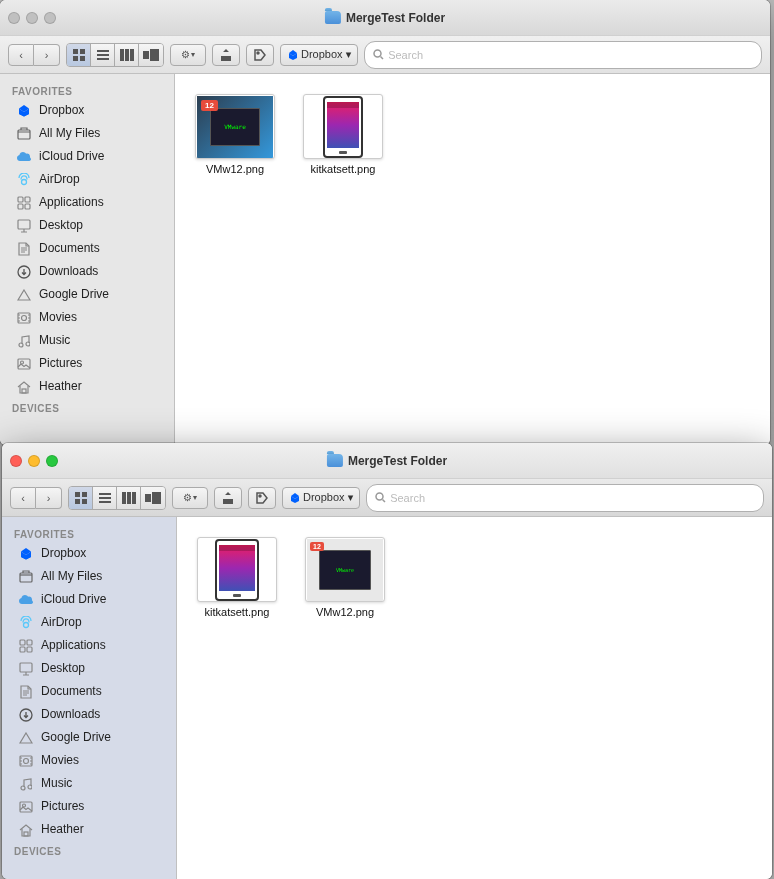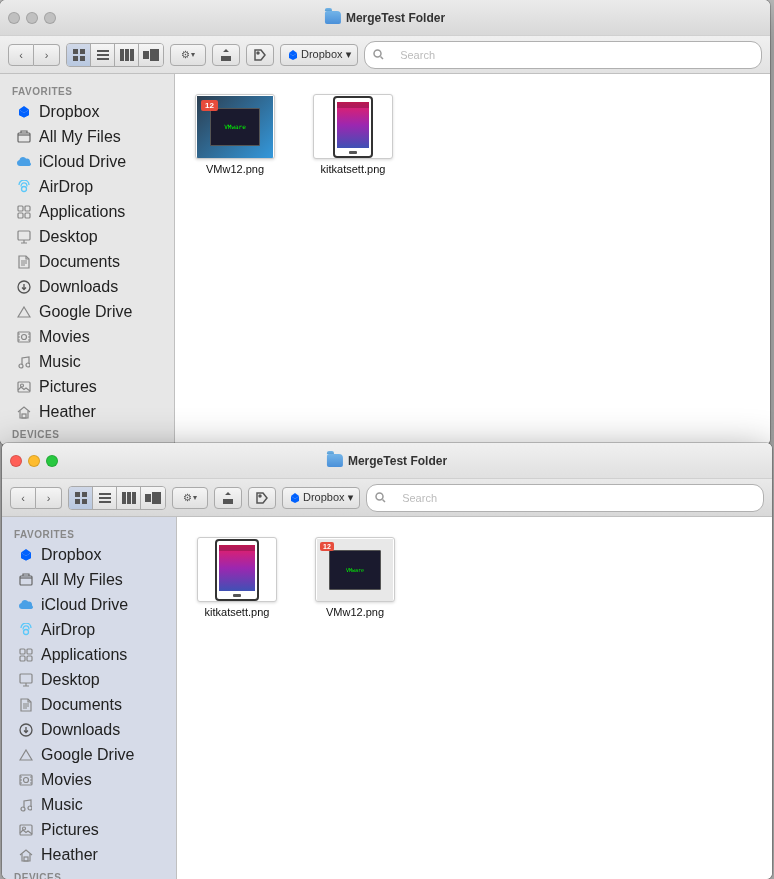--- a/index.html
+++ b/index.html
@@ -215,21 +215,21 @@
 
     .search-bar {
       flex: 1;
       height: 28px;
       background: white;
       border: 1px solid #b0b0b0;
       border-radius: 11px;
       display: flex;
       align-items: center;
       padding: 0 8px;
-      gap: 16px;
+      gap: 4px;
       color: #999;
       font-size: 11px;
     }
 
     
     .window-body {
       display: flex;
       height: calc(100% - 74px);
     }
 
@@ -245,27 +245,26 @@
     .sidebar-section-label {
       font-size: 10px;
       font-weight: 700;
       color: #888;
       text-transform: uppercase;
       padding: 4px 12px 2px;
       letter-spacing: 0.5px;
     }
     .sidebar-item {
       display: flex;
-      align-items: center;
       gap: 7px;
       padding: 3px 12px;
       cursor: pointer;
       border-radius: 4px;
       margin: 1px 4px;
-      font-size: 16px;
+      font-size: 12px;
       color: #222;
     }
     .sidebar-icon {
       width: 16px;
       height: 16px;
       display: flex;
       align-items: center;
       justify-content: center;
       flex-shrink: 0;
     }
@@ -287,21 +286,21 @@
 
     
     .content-area {
       flex: 1;
       background: white;
       overflow: auto;
       padding: 20px;
       display: flex;
       flex-wrap: wrap;
       align-content: flex-start;
-      gap: 38px;
+      gap: 28px;
       align-items: flex-end;
     }
 
     
     .file-item {
       display: flex;
       flex-direction: column;
       align-items: center;
       width: 80px;
       cursor: pointer;

